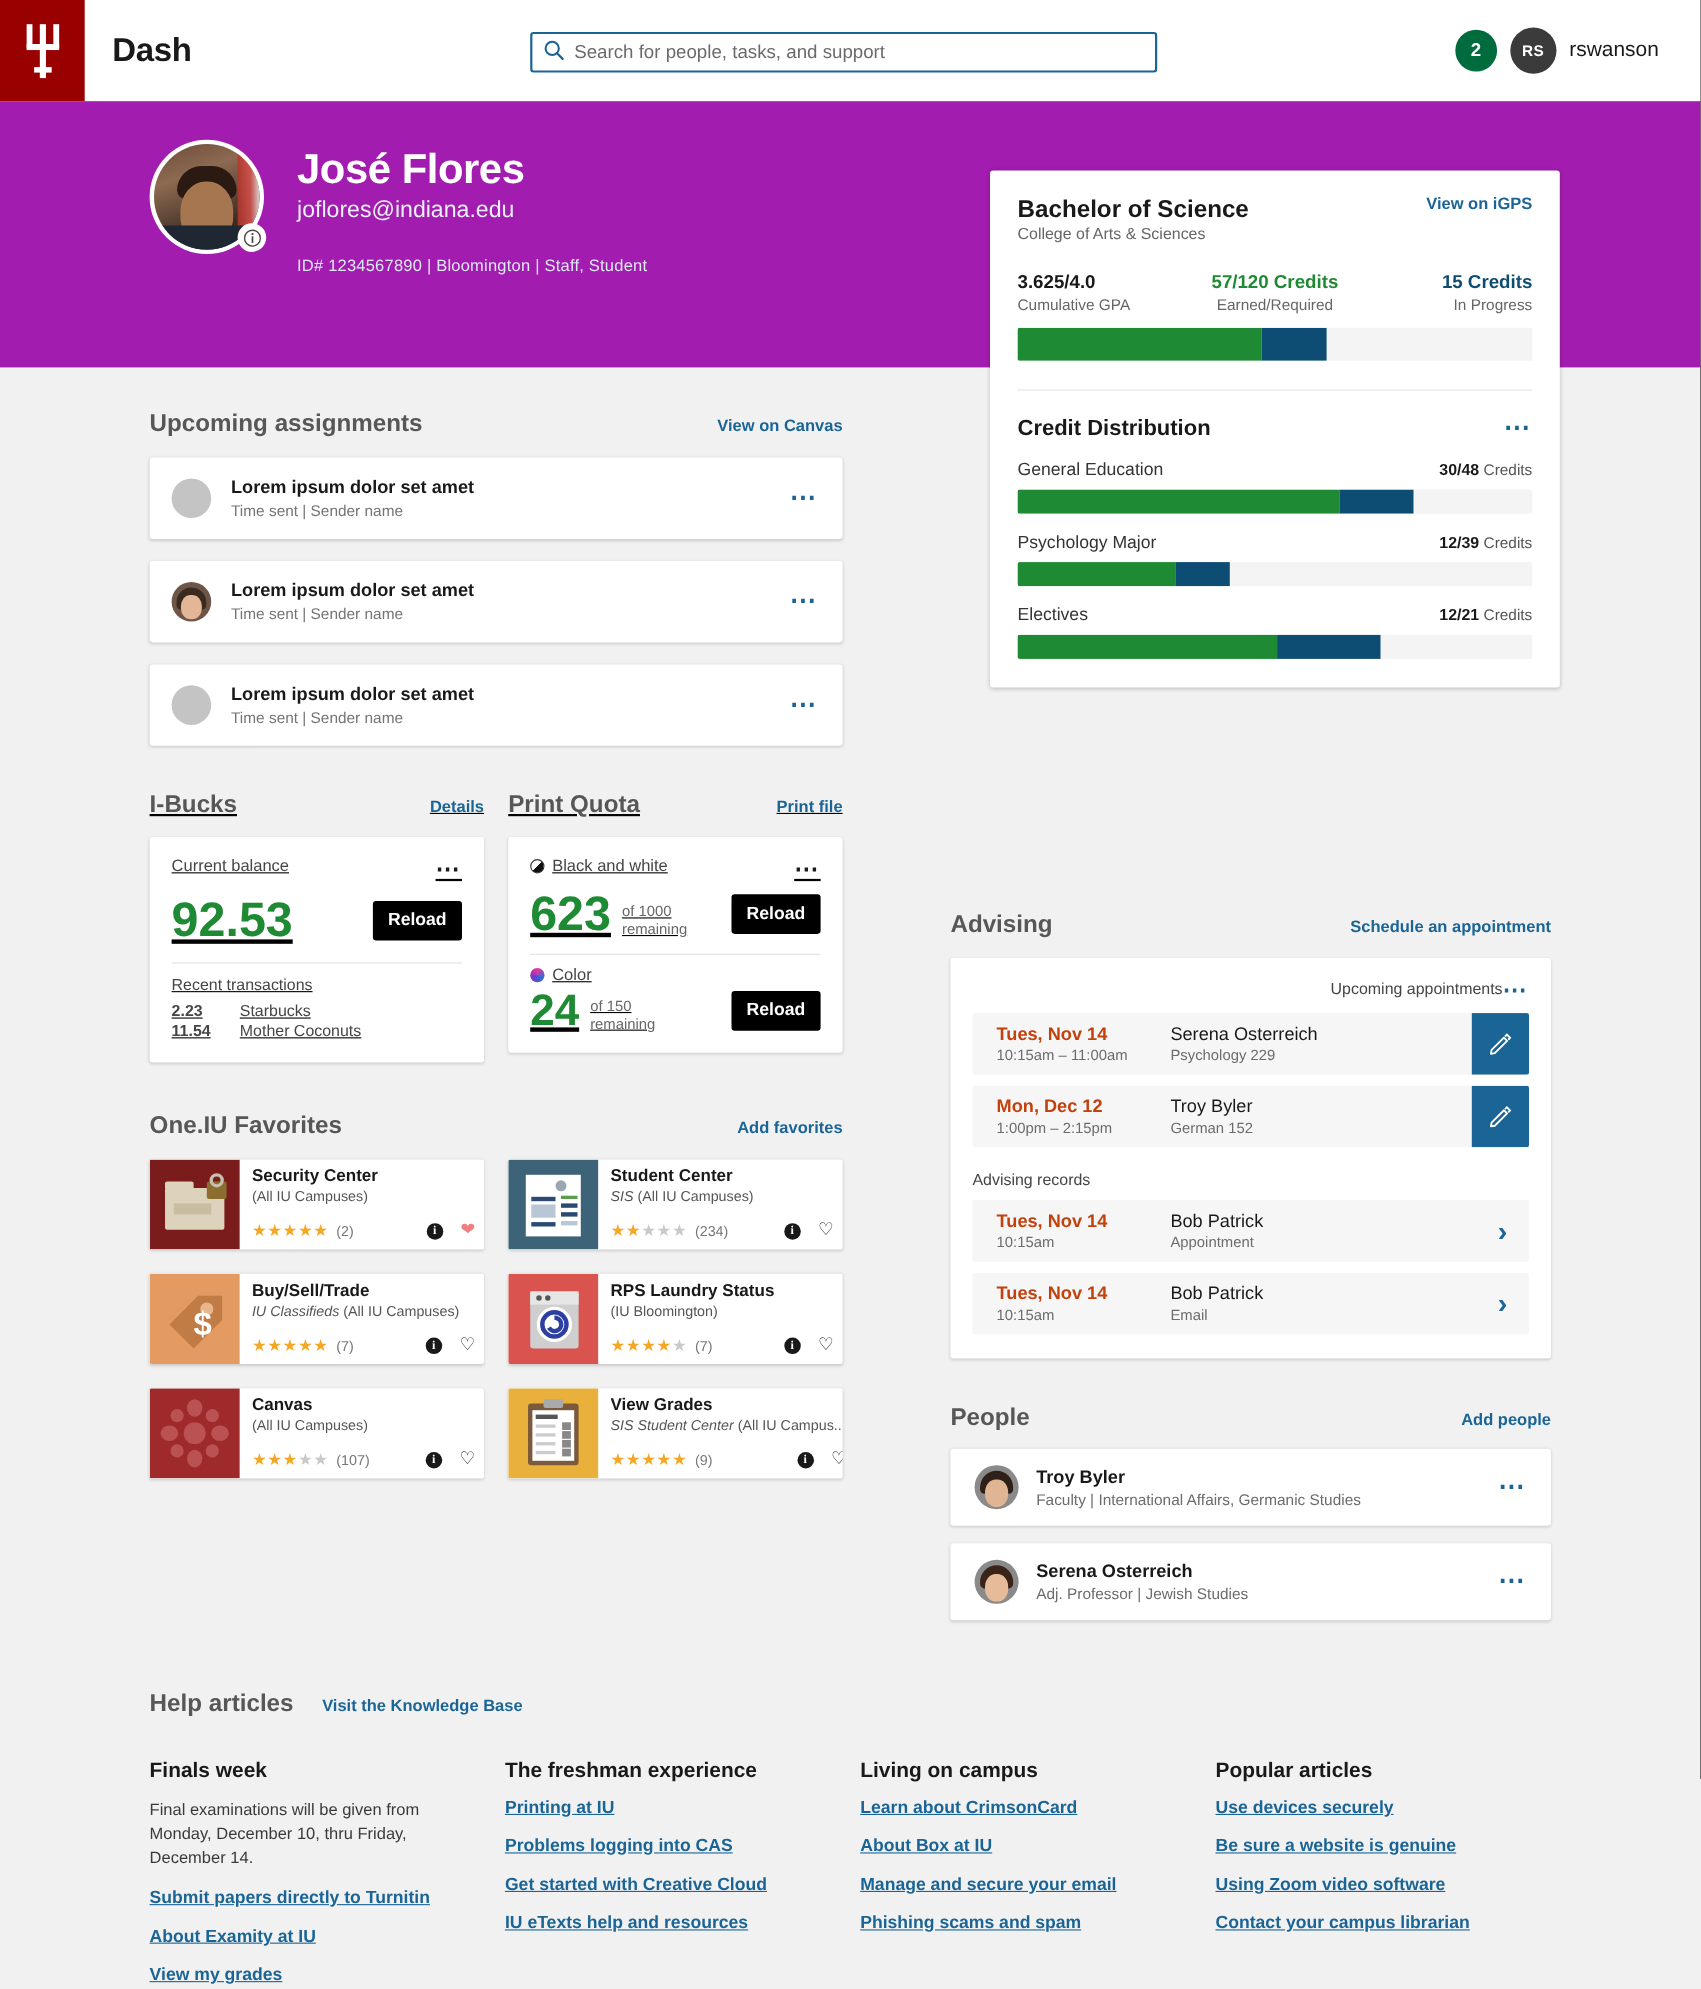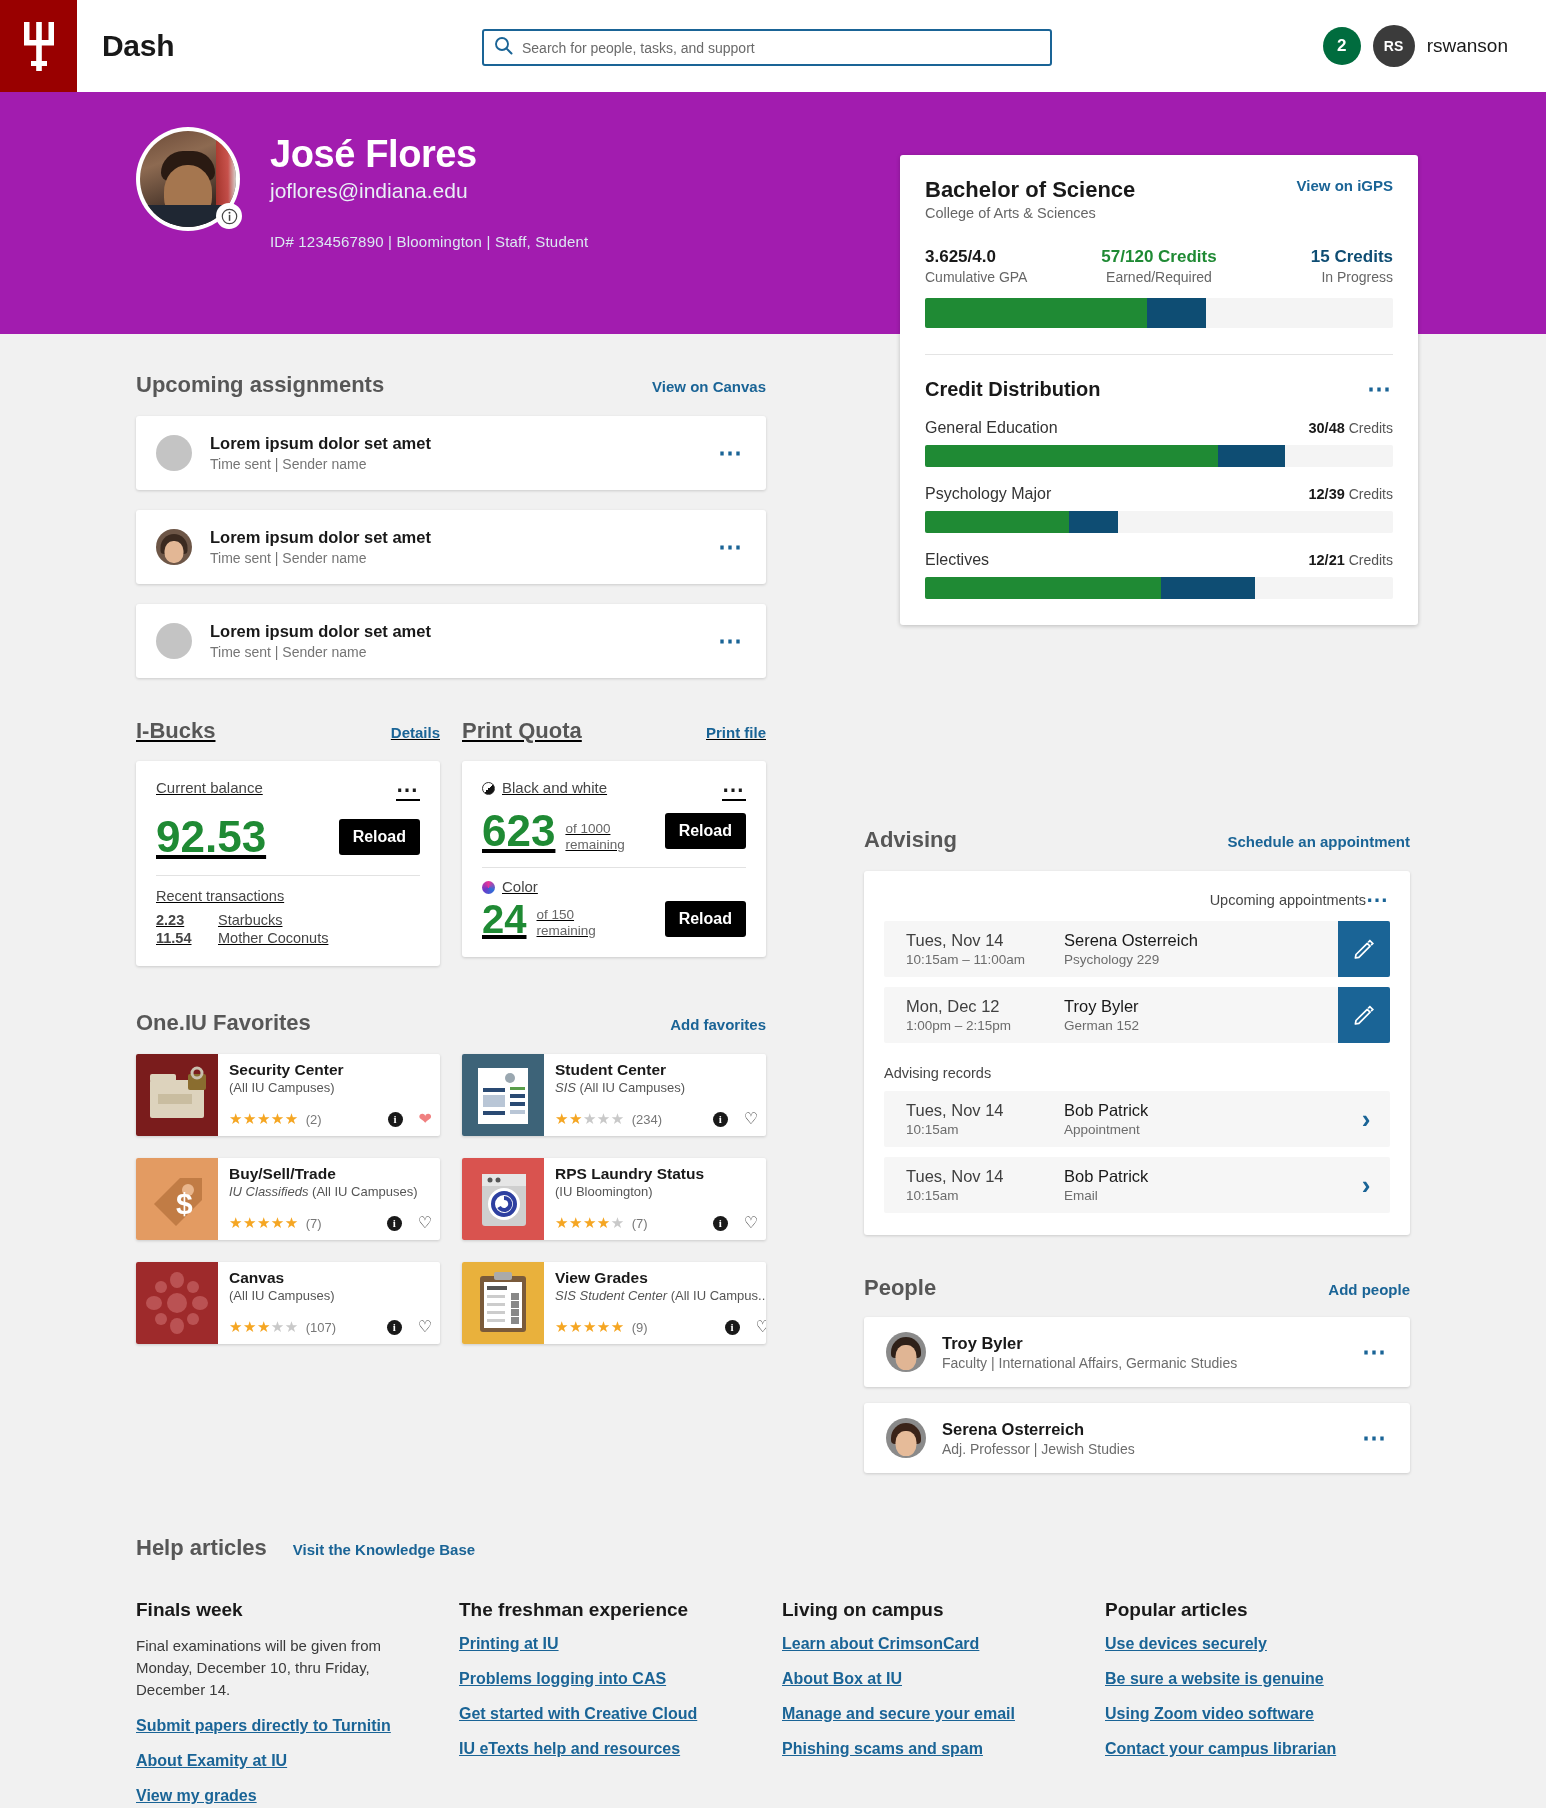--- a/index.html
+++ b/index.html
@@ -55,21 +55,21 @@
     border-radius: 3px;
     background: #fff;
     display: flex;
     align-items: center;
     padding: 0 10px;
   }
   .search-icon { flex: 0 0 auto; margin-right: 9px; }
   .search-input {
     border: none;
     outline: none;
-    font-size: 14px;
+    font-size: 17px;
     color: #555;
     font-family: "Liberation Sans", sans-serif;
     width: 100%;
     background: transparent;
   }
   .search-input::placeholder { color: #6a6a6a; }
   .nav-right {
     position: absolute;
     right: 38px;
     top: 0;
@@ -297,21 +297,21 @@
   
   .advising-wrap { margin-top: 455px; }
   .adv-card { margin-top: 18px; padding: 18px 20px 22px; }
   .adv-sub { font-size:14.5px; color:#454545; }
   .adv-sub-row { display:flex; align-items:center; justify-content:flex-end; }
   .appt {
     display:flex; align-items:stretch; margin-top: 10px;
     background:#f6f6f6; border-radius:2px; overflow:hidden;
   }
   .appt-date { width: 180px; padding: 10px 0 10px 22px; }
-  .appt-d1 { font-size:16.5px; font-weight:normal; color:#404040; }
+  .appt-d1 { font-size:16.5px; font-weight:bold; color:#c2410c; }
   .appt-d2 { font-size:13.5px; color:#6c6c6c; margin-top:2px; }
   .appt-who { flex:1; padding: 10px 0; }
   .appt-w1 { font-size:16.5px; color:#191919; }
   .appt-w2 { font-size:13.5px; color:#6c6c6c; margin-top:2px; }
   .appt-btn {
     width: 52px; background:#1a6496; display:flex; align-items:center; justify-content:center;
     cursor:pointer; flex:0 0 auto;
   }
   .appt-arrow {
     width: 48px; display:flex; align-items:center; justify-content:center;

